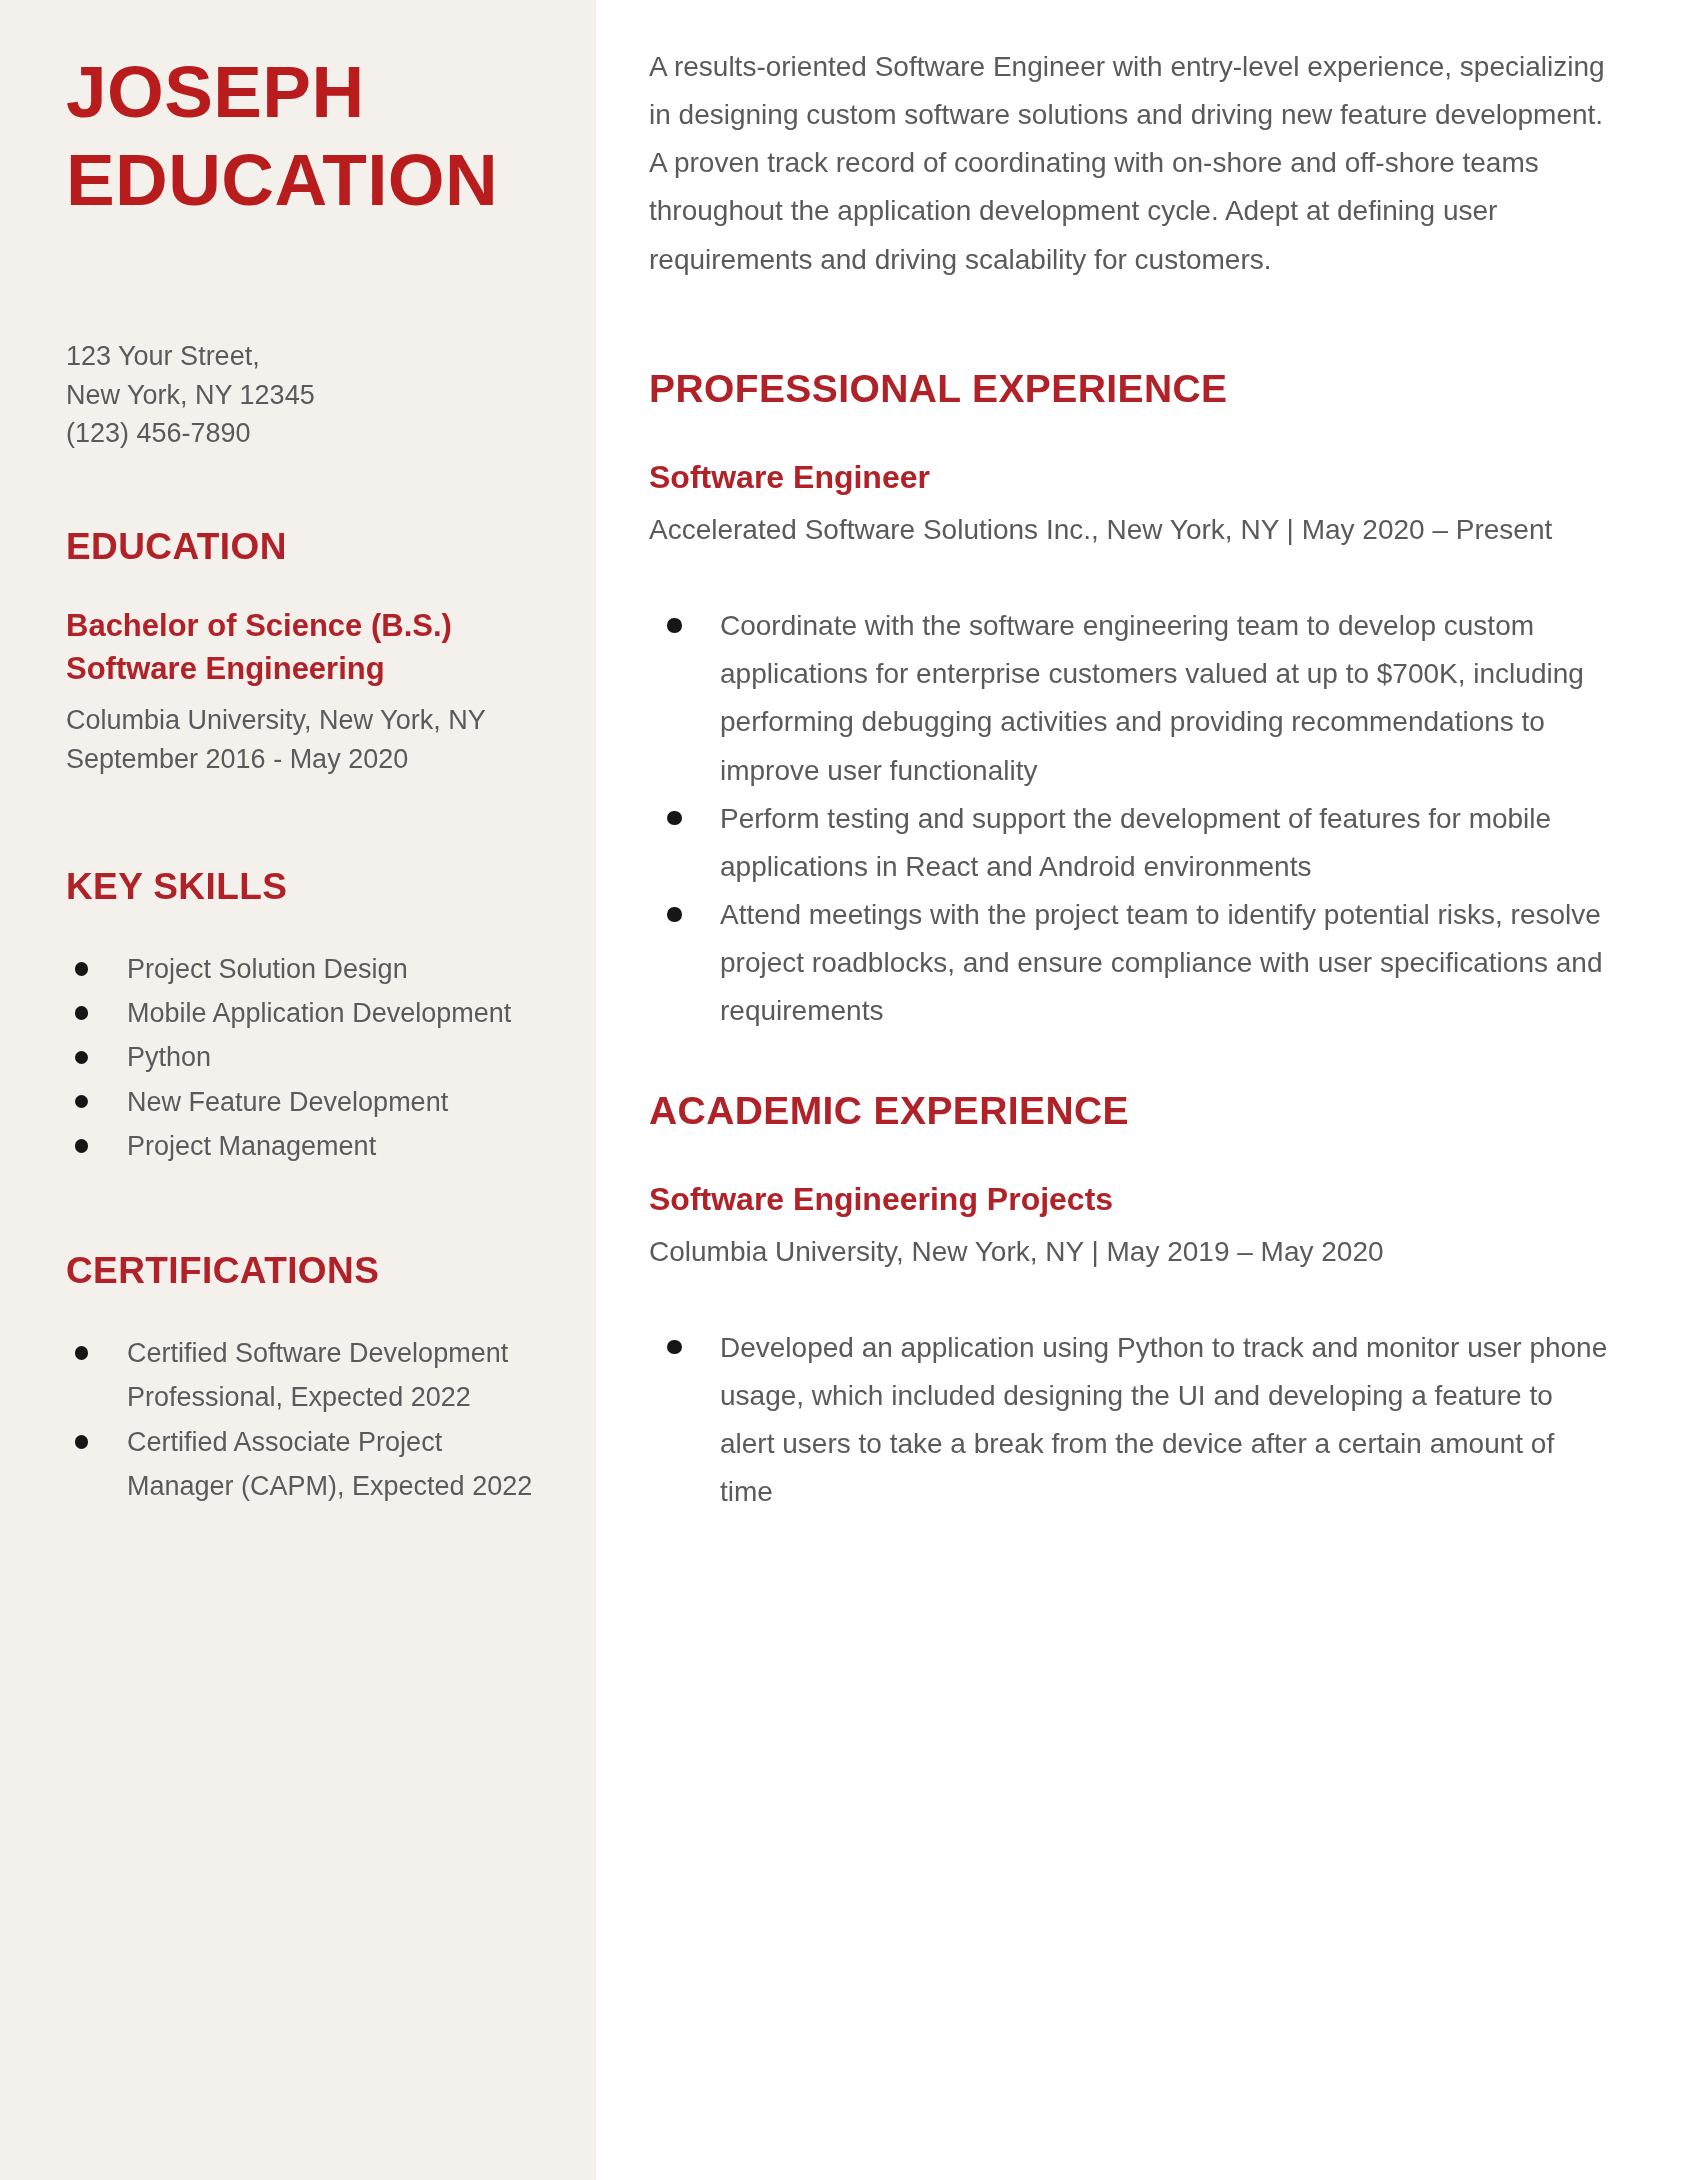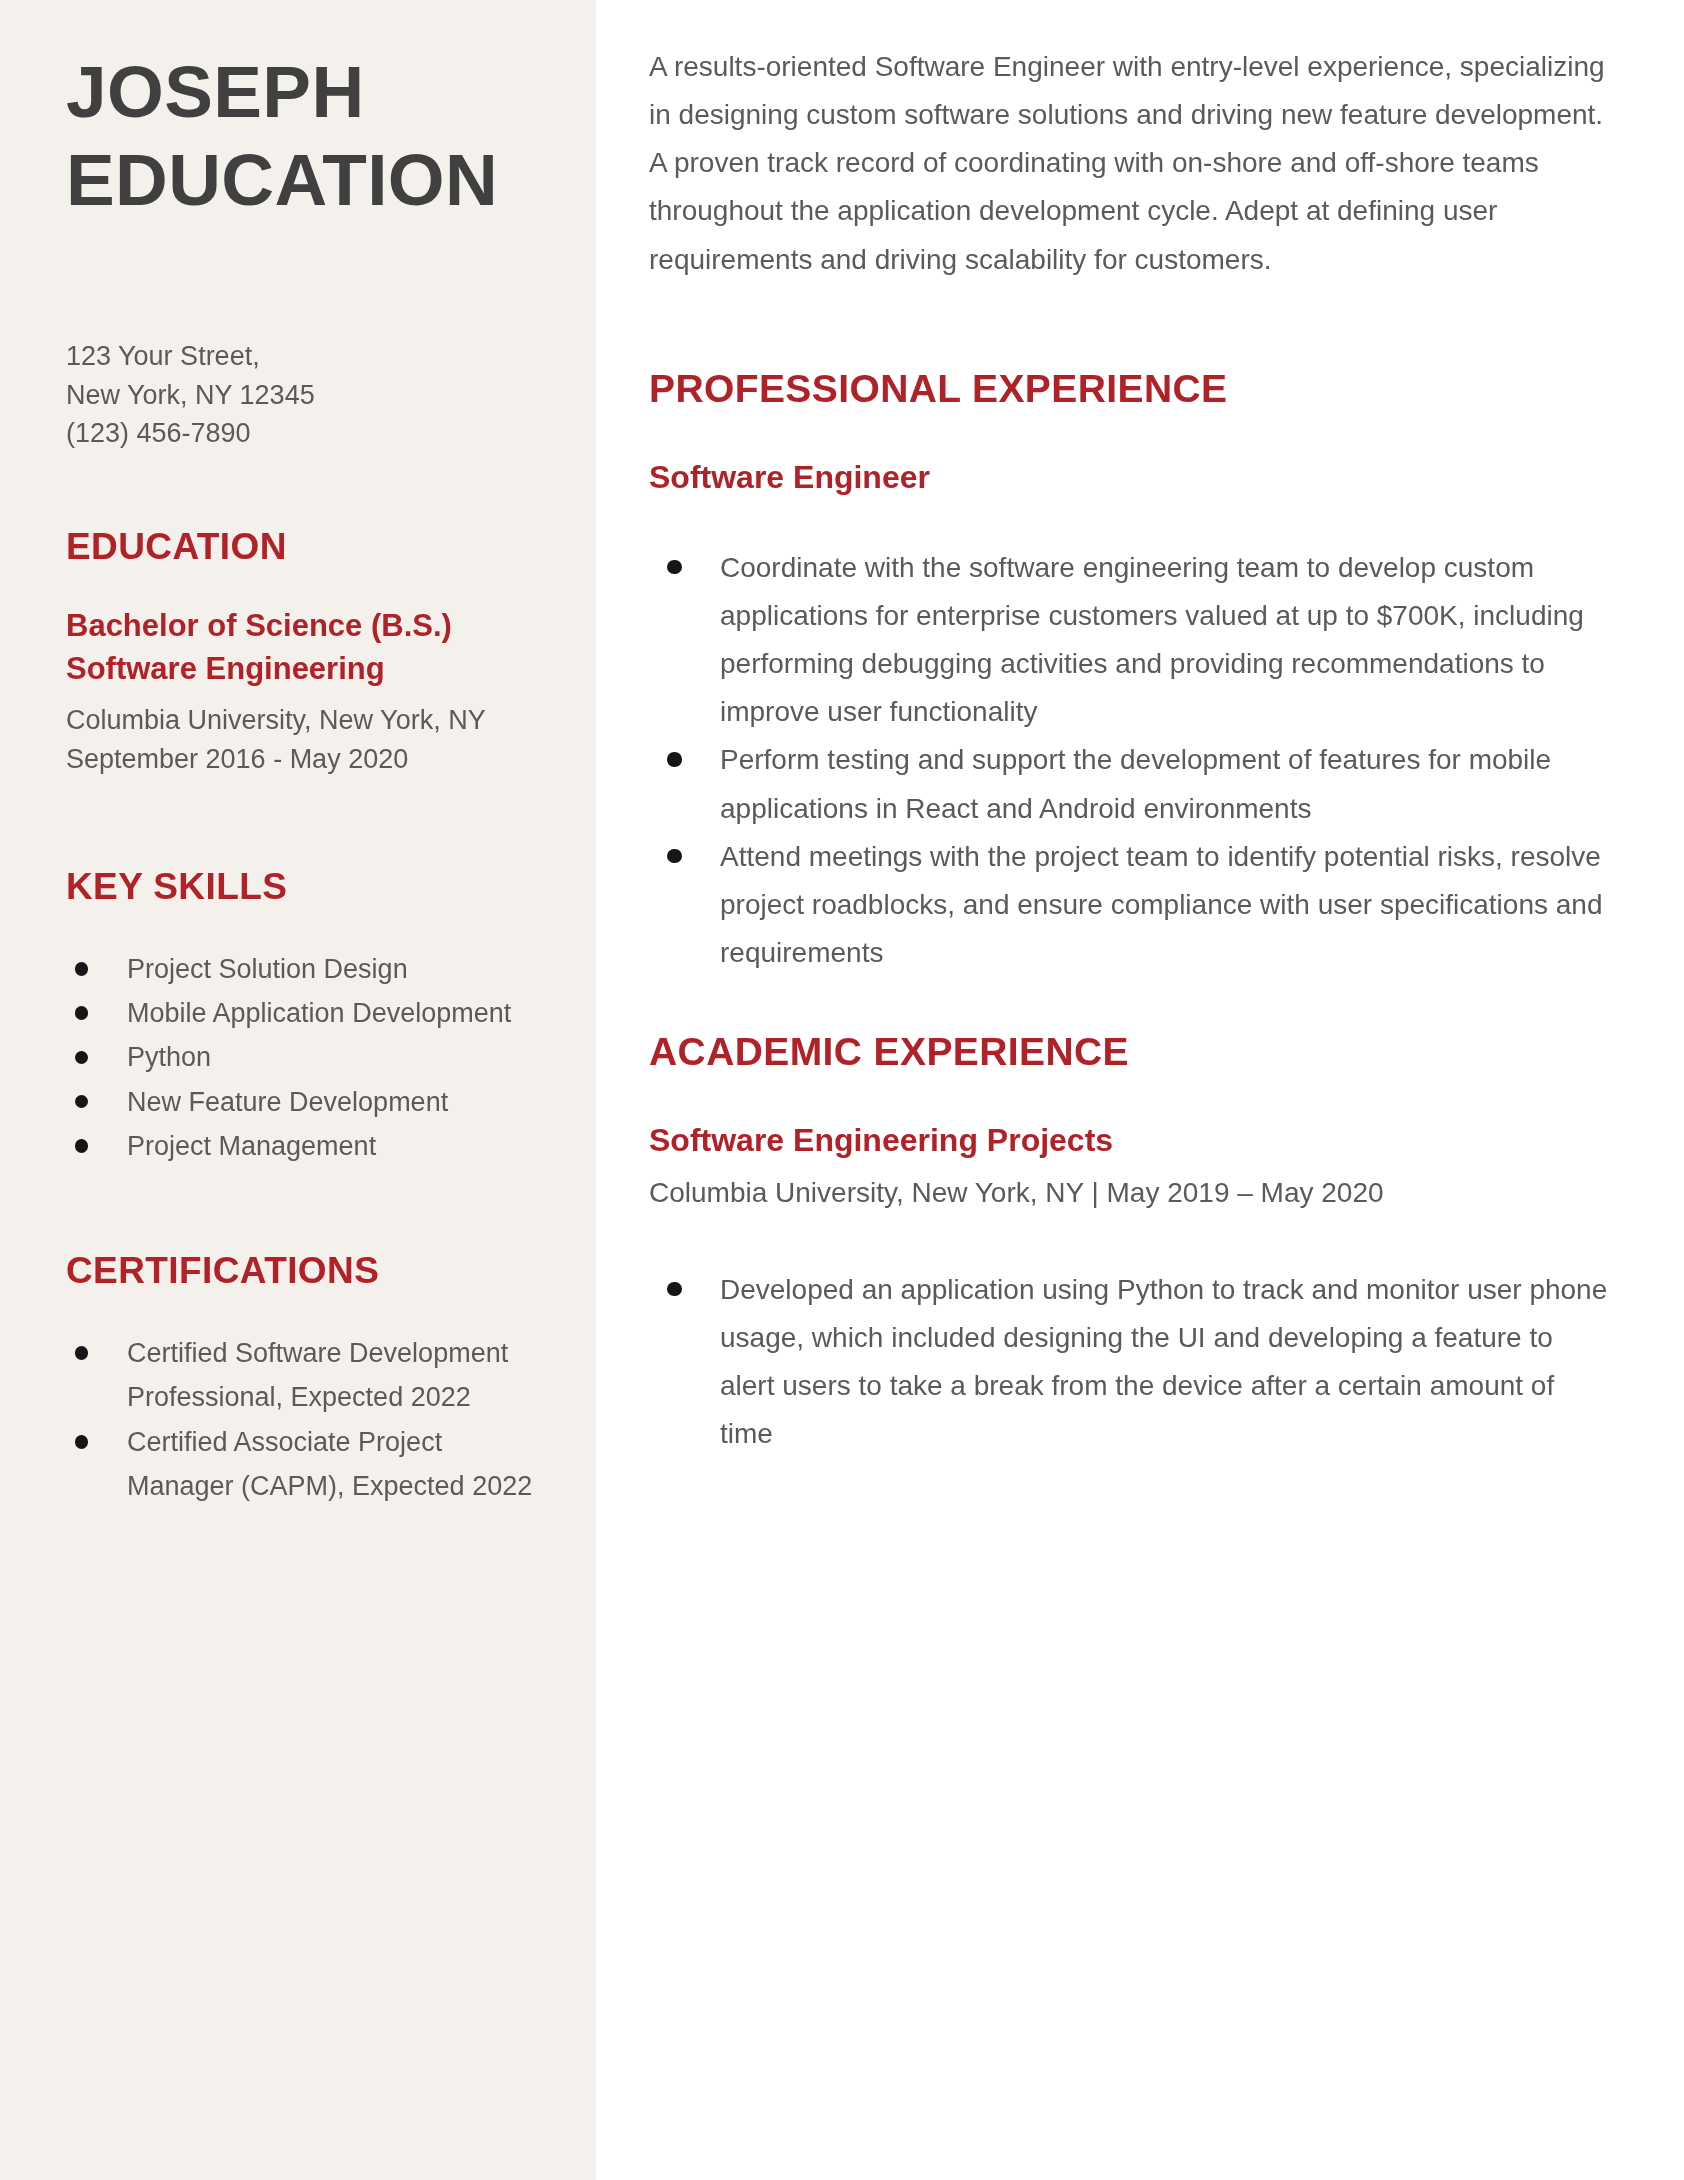--- a/index.html
+++ b/index.html
@@ -16,21 +16,21 @@
   .sidebar {
     position: absolute;
     left: 0; top: 0;
     width: 596px;
     height: 2181px;
     background: #f4f0ec;
     box-sizing: border-box;
     padding: 48px 49px 0 66px;
   }
   .name {
-    color: #404040;
+    color: #b91c1c;
     font-size: 73px;
     font-weight: 700;
     line-height: 1.21;
     letter-spacing: 0.4px;
   }
   .contact {
     margin-top: 112px;
     color: #5a5a5c;
     font-size: 27px;
     line-height: 1.44;
@@ -178,20 +178,21 @@
     <li>Certified Software Development Professional, Expected 2022</li>
     <li>Certified Associate Project Manager (CAPM), Expected 2022</li>
   </ul>
 </aside>
 
 <main class="main">
   <p class="summary" style="margin:0">A results-oriented Software Engineer with entry-level experience, specializing in designing custom software solutions and driving new feature development. A proven track record of coordinating with on-shore and off-shore teams throughout the application development cycle. Adept at defining user requirements and driving scalability for customers.</p>
 
   <div class="main-heading prof-heading">PROFESSIONAL EXPERIENCE</div>
   <div class="job-title">Software Engineer</div>
+  <div class="meta-line">Accelerated Software Solutions Inc., New York, NY | May 2020 – Present</div>
   <ul class="main-list">
     <li>Coordinate with the software engineering team to develop custom applications for enterprise customers valued at up to $700K, including performing debugging activities and providing recommendations to improve user functionality</li>
     <li>Perform testing and support the development of features for mobile applications in React and Android environments</li>
     <li>Attend meetings with the project team to identify potential risks, resolve project roadblocks, and ensure compliance with user specifications and requirements</li>
   </ul>
 
   <div class="main-heading acad-heading">ACADEMIC EXPERIENCE</div>
   <div class="job-title">Software Engineering Projects</div>
   <div class="meta-line">Columbia University, New York, NY | May 2019 – May 2020</div>
   <ul class="main-list">

